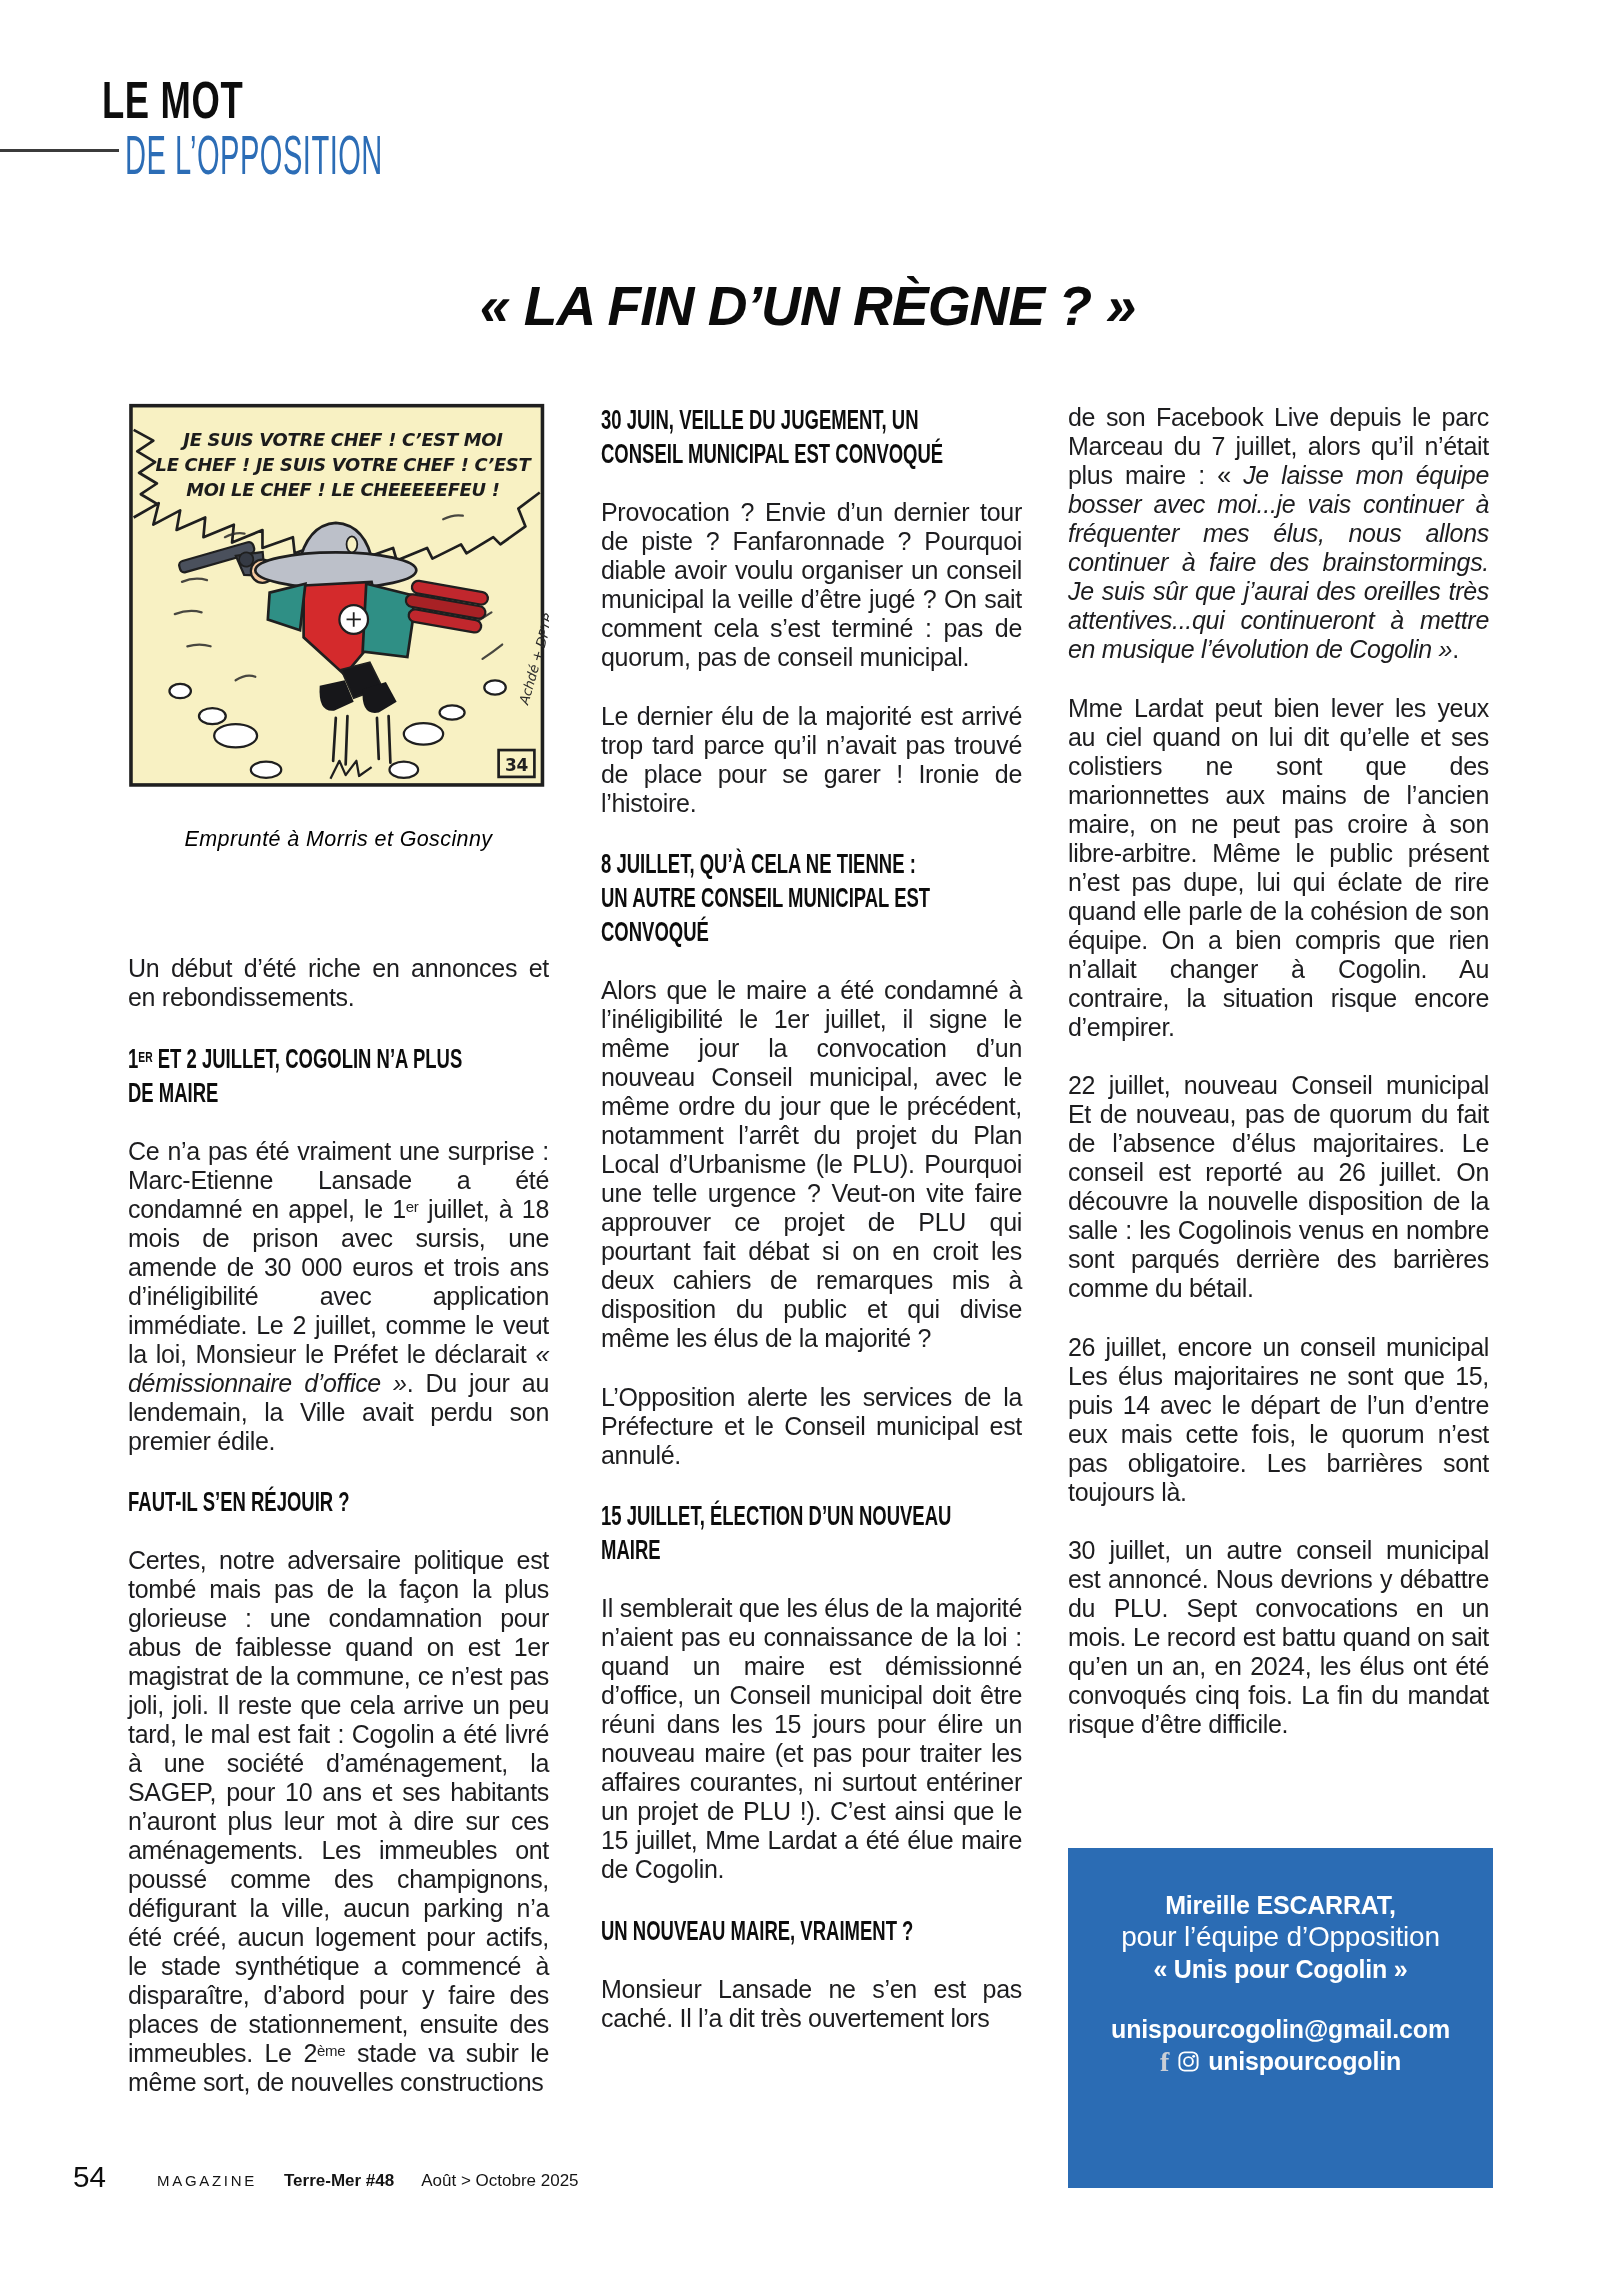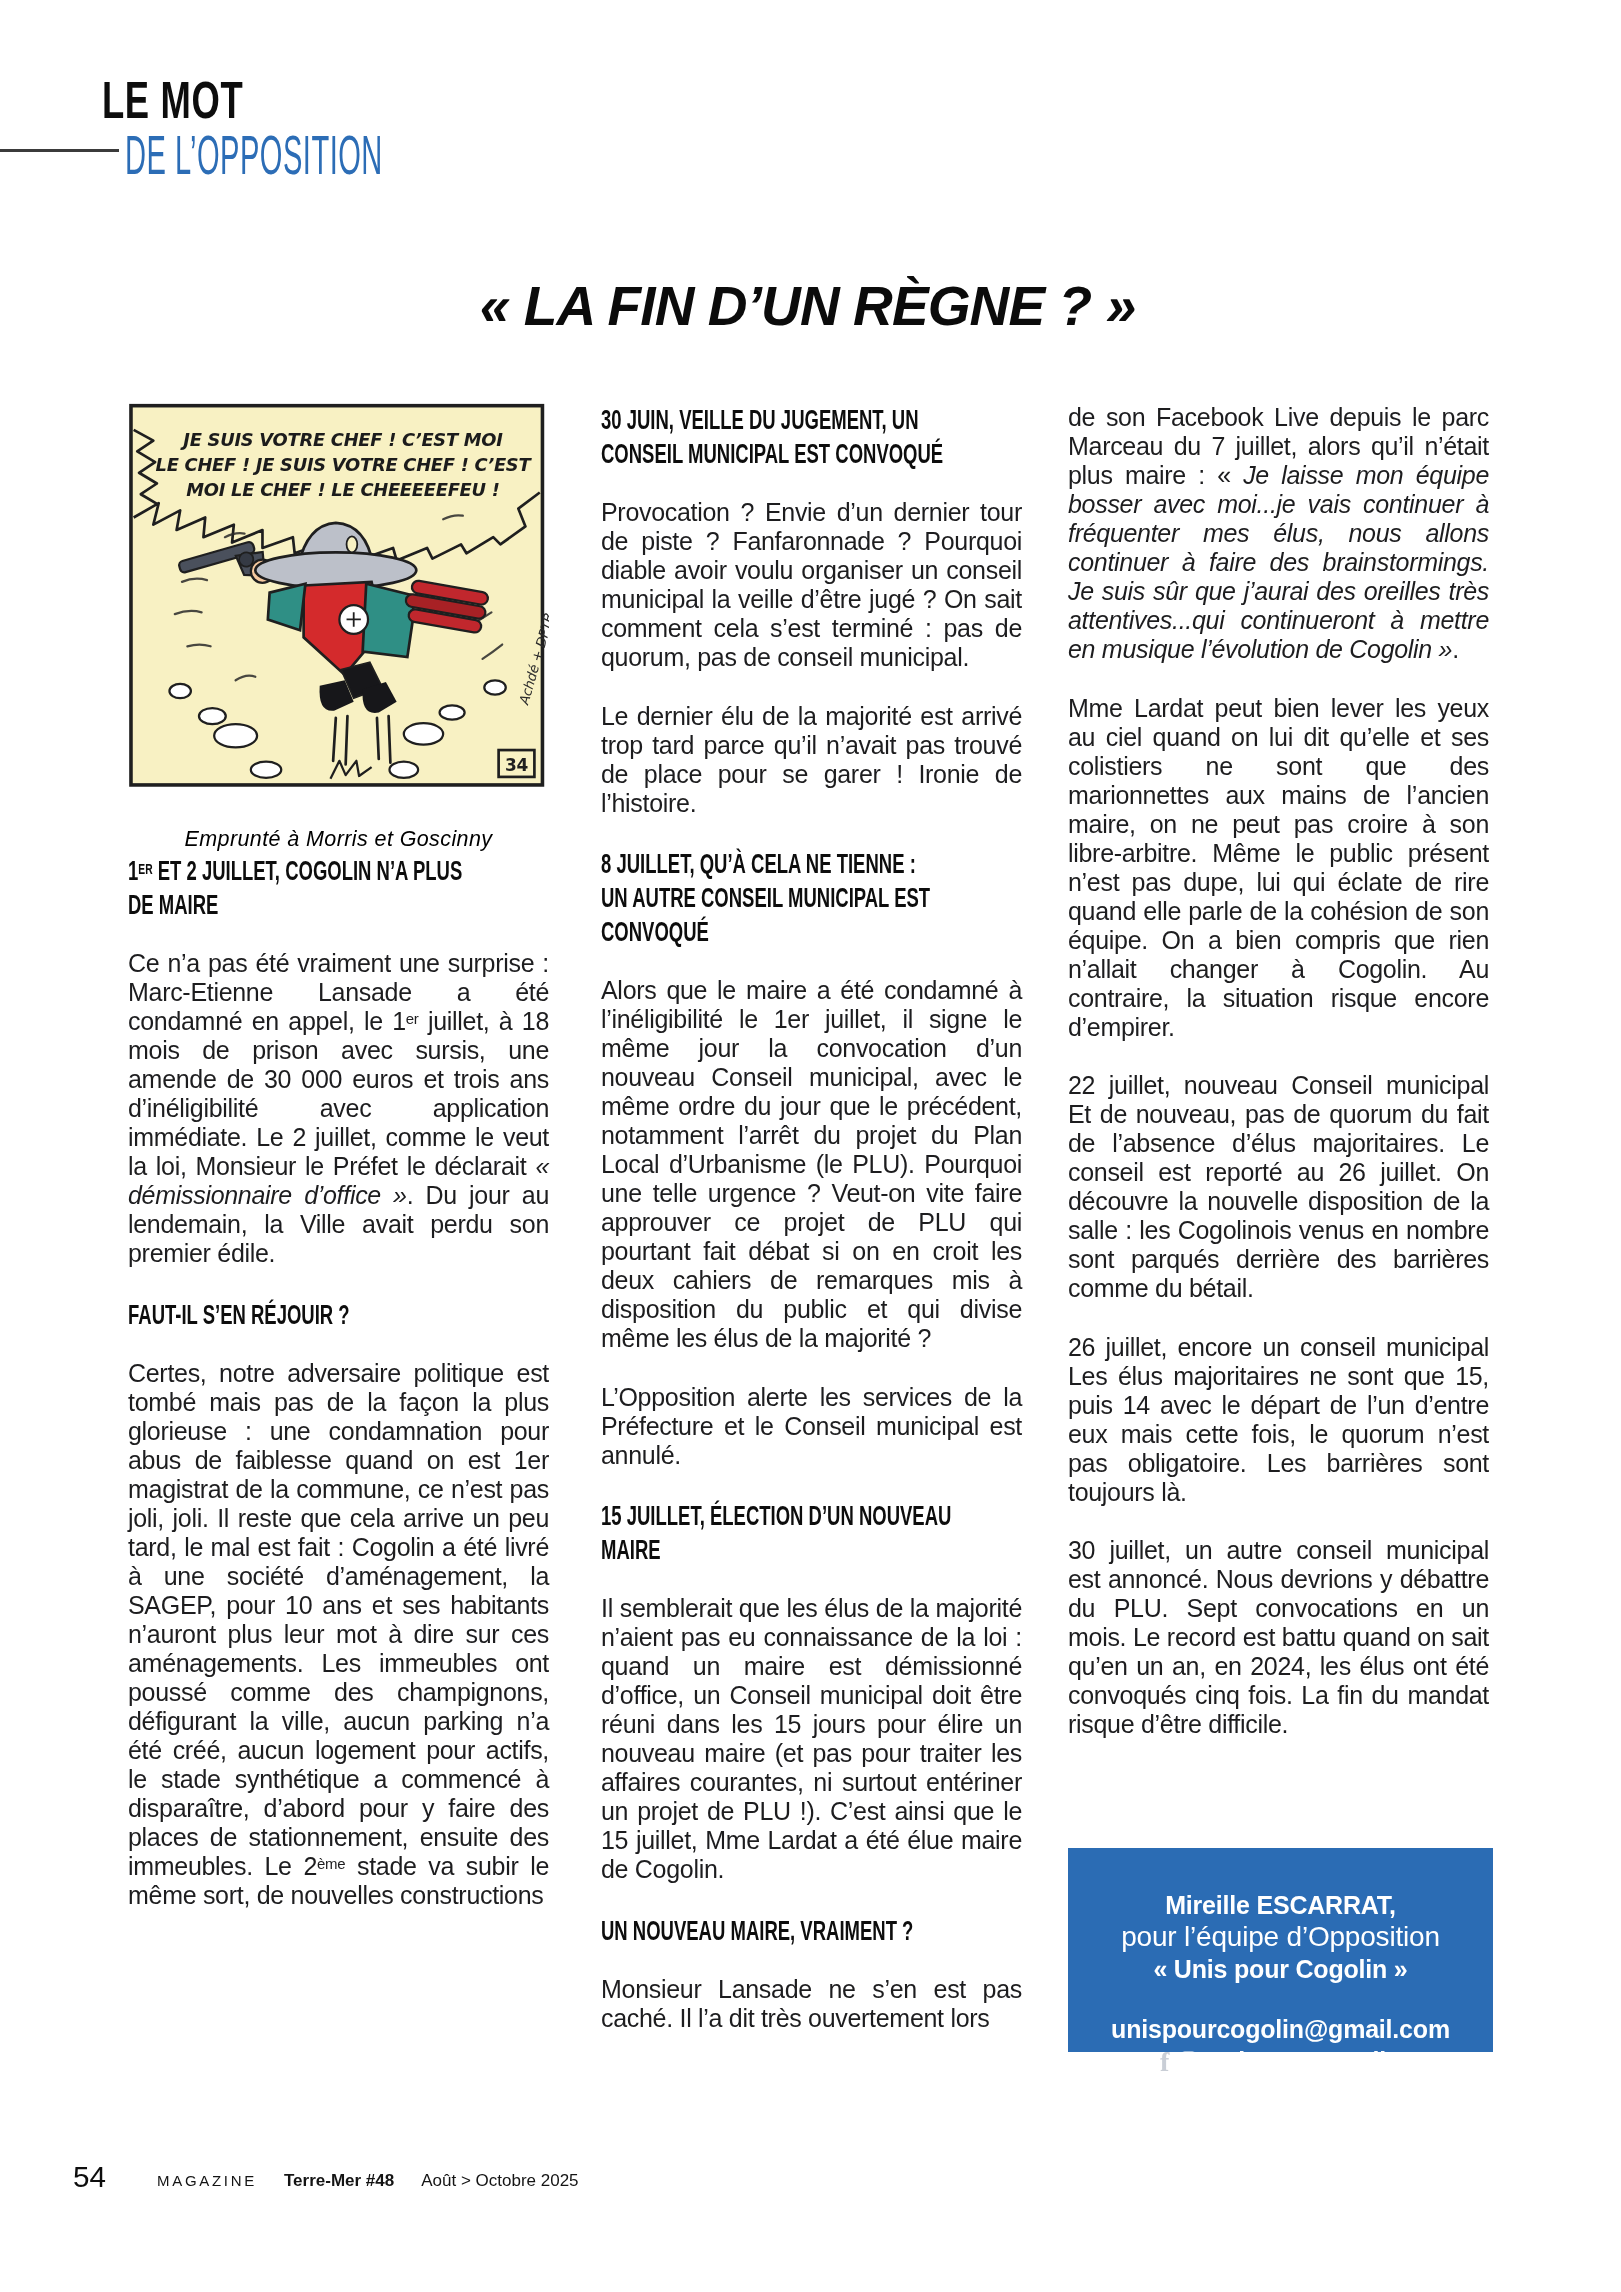--- a/index.html
+++ b/index.html
@@ -30,21 +30,21 @@
   sup{font-size:15px;line-height:0;vertical-align:6.3px;}
   .it{font-style:italic;}
   .intro{margin-top:100px !important;}
 
   
   .cartoon{margin:0;padding:0;}
   .cartoon-caption{margin-top:9px;text-align:center;font-style:italic;font-size:21.5px;
                    letter-spacing:0.4px;color:#000000;}
 
   
-  .contact{position:absolute;left:1068px;top:1848px;width:425px;height:204px;background:#2b6cb4;
+  .contact{position:absolute;left:1068px;top:1848px;width:425px;height:340px;background:#2b6cb4;
            color:#ffffff;box-sizing:border-box;padding-top:41px;display:flex;flex-direction:column;
            align-items:center;text-align:center;letter-spacing:-0.2px;}
   .contact .name{font-weight:bold;font-size:25px;line-height:32px;}
   .contact .team{font-size:28px;line-height:32px;}
   .contact .group{font-weight:bold;font-size:25px;line-height:32px;}
   .contact .email{font-weight:bold;font-size:25px;line-height:32px;margin-top:28px;}
   .contact .social{display:flex;align-items:center;gap:8px;font-weight:bold;font-size:25px;line-height:32px;}
   .fb-glyph{color:#c9ced6;font-size:28px;font-weight:bold;font-family:"Liberation Serif",serif;line-height:23px;}
 
   
@@ -144,20 +144,21 @@
         </g>
 
         <text x="447" y="338" transform="rotate(-74 447 338)" font-family="DejaVu Sans, sans-serif" font-size="15" font-style="italic" fill="#2b2b2b">Achdé + DPTB</text>
 
         <rect x="414" y="388" width="40" height="30" fill="#f8f1c3" stroke="#1f1f1f" stroke-width="3"></rect>
         <text x="434" y="411" text-anchor="middle" font-family="DejaVu Sans, sans-serif" font-size="19" font-weight="bold" fill="#1f1f1f">34</text>
       </svg>
       <figcaption class="cartoon-caption">Emprunté à Morris et Goscinny</figcaption>
     </figure>
 
+    <p class="intro">Un début d’été riche en annonces et en rebondissements.</p>
 
     <h2 class="h"><span>1</span><sup>ER</sup><span> ET 2 JUILLET, COGOLIN N’A PLUS
 DE MAIRE</span></h2>
 
     <p><span>Ce n’a pas été vraiment une surprise : Marc-Etienne Lansade a été condamné en appel, le 1</span><sup>er</sup><span> juillet, à 18 mois de prison avec sursis, une amende de 30 000 euros et trois ans d’inéligibilité avec application immédiate. Le 2 juillet, comme le veut la loi, Monsieur le Préfet le déclarait </span><span class="it">« démissionnaire d’office »</span><span>. Du jour au lendemain, la Ville avait perdu son premier édile.</span></p>
 
     <h2 class="h">FAUT-IL S’EN RÉJOUIR ?</h2>
 
     <p><span>Certes, notre adversaire politique est tombé mais pas de la façon la plus glorieuse : une condamnation pour abus de faiblesse quand on est 1er magistrat de la commune, ce n’est pas joli, joli. Il reste que cela arrive un peu tard, le mal est fait : Cogolin a été livré à une société d’aménagement, la SAGEP, pour 10 ans et ses habitants n’auront plus leur mot à dire sur ces aménagements. Les immeubles ont poussé comme des champignons, défigurant la ville, aucun parking n’a été créé, aucun logement pour actifs, le stade synthétique a commencé à disparaître, d’abord pour y faire des places de stationnement, ensuite des immeubles. Le 2</span><sup>ème</sup><span> stade va subir le même sort, de nouvelles constructions</span></p>
   </div>

